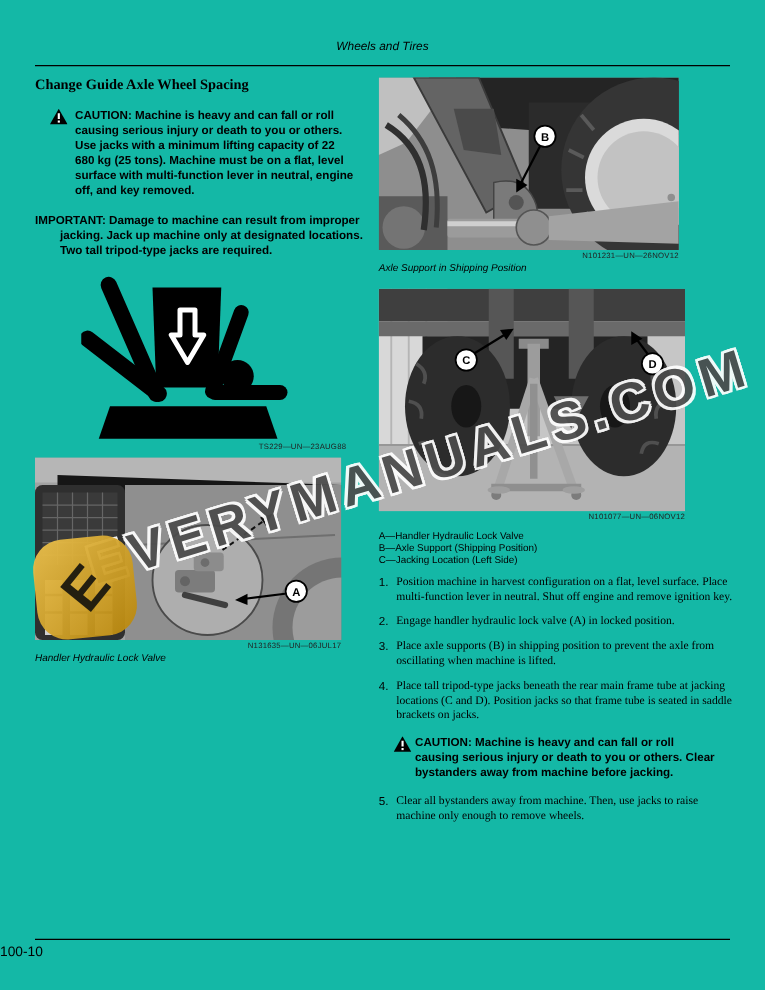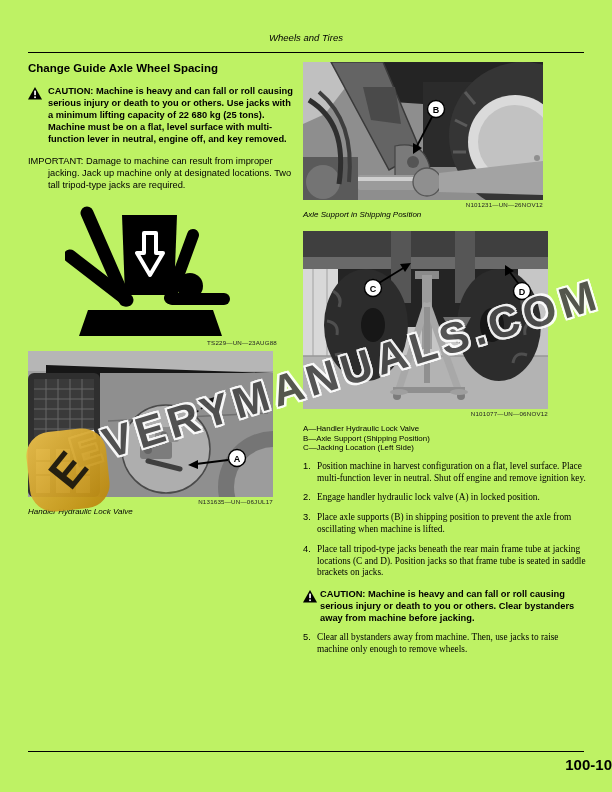--- a/index.html
+++ b/index.html
@@ -1,40 +1,40 @@
 <!DOCTYPE html>
 <html><head>
 <meta charset="utf-8">
 <style>
   html,body { margin:0; padding:0; background:#fff; }
   .page {
-    position:relative; width:612px; height:792px; background:#bef264;
+    position:relative; width:612px; height:792px; background:#14b8a6;
     font-family:"Liberation Sans", sans-serif; color:#000; overflow:hidden;
   }
   
   .running-title { position:absolute; top:32px; left:0; right:0; text-align:center;
     font-style:italic; font-size:9.5px; }
   .rule-top { position:absolute; top:52px; left:28px; width:556px; border-top:1px solid #000; }
   .rule-bottom { position:absolute; top:751px; left:28px; width:556px; border-top:1px solid #000; }
-  .page-number { position:absolute; top:756px; left:0; right:0; text-align:right;
-    font-weight:bold; font-size:15px; }
+  .page-number { position:absolute; top:756px; left:0; right:0; text-align:left;
+    font-weight:normal; font-size:11px; }
 
   
   .col-left  { position:absolute; left:28px; top:60px; width:267px; }
   .col-right { position:absolute; left:303px; top:60px; width:285px; }
 
-  .section-title { font-size:11.5px; font-weight:bold; margin:2px 0 11px 0; }
-
-  .caution-block { position:relative; padding-left:20px; margin:0; }
+  .section-title { font-size:11.5px; font-weight:bold; margin:2px 0 11px 0;font-family:Liberation Serif, serif; }
+
+  .caution-block { position:relative; padding-left:20px; margin:12px; }
   .caution-block .warn-icon { position:absolute; left:0; top:1px; }
   .caution-block p { margin:0 0 7px 0; font-weight:bold; font-size:9.3px; line-height:12px; }
   .caution-right { padding-left:17px; margin-top:9px; }
   .caution-right p { margin:0; }
 
-  .important-note { font-weight:normal; font-size:9.3px; line-height:12px;
+  .important-note { font-weight:bold; font-size:9.3px; line-height:12px;
     padding-left:20px; text-indent:-20px; margin:10px 0 0 0; }
 
   figure { margin:0; }
   .fig-id { font-size:6.2px; color:#222; text-align:right; margin-top:1px; letter-spacing:.2px; }
   .fig-caption { font-size:8px; font-style:italic; text-align:left; margin-top:2px; }
 
   .pictogram-fig { width:249px; margin-top:12px; }
   .pictogram-fig svg { display:block; margin-left:37px; }
   .valve-fig { width:245px; margin-top:5px; }
   .photo-frame { display:block; }

